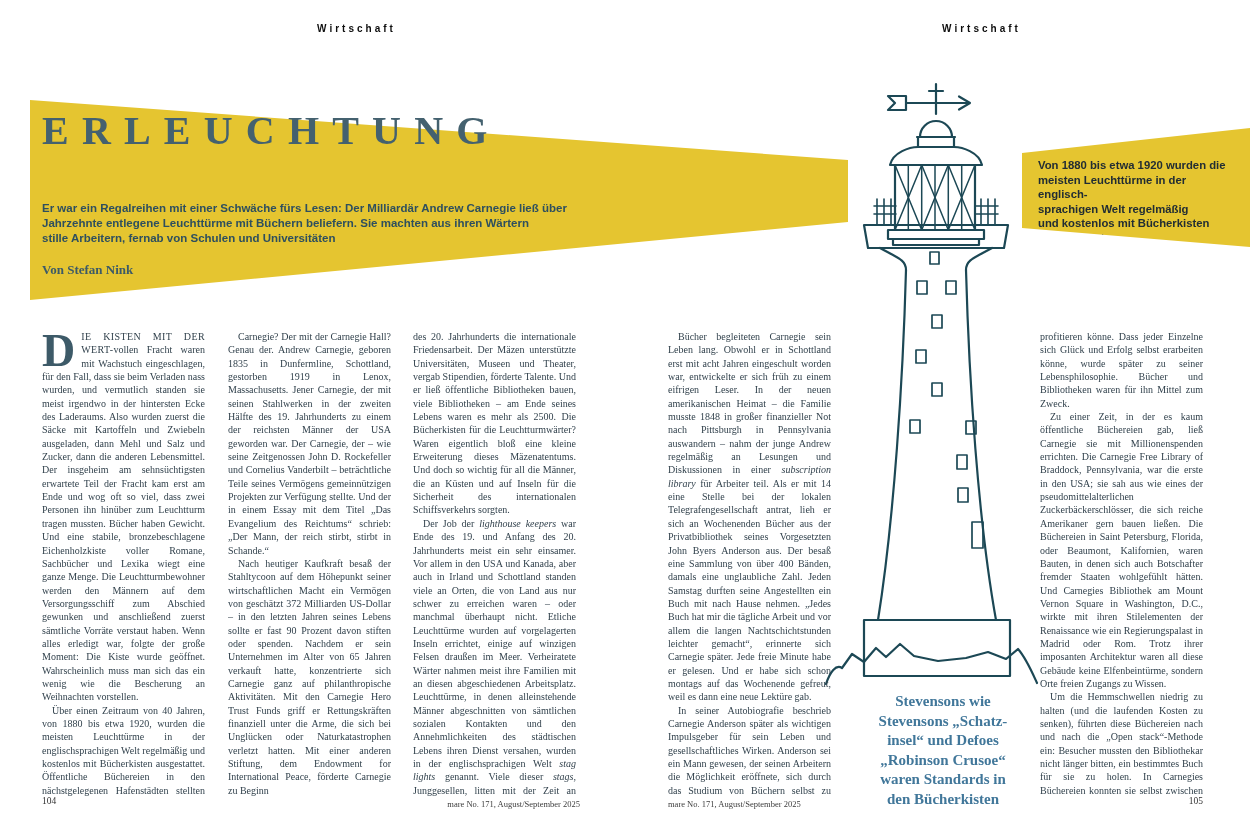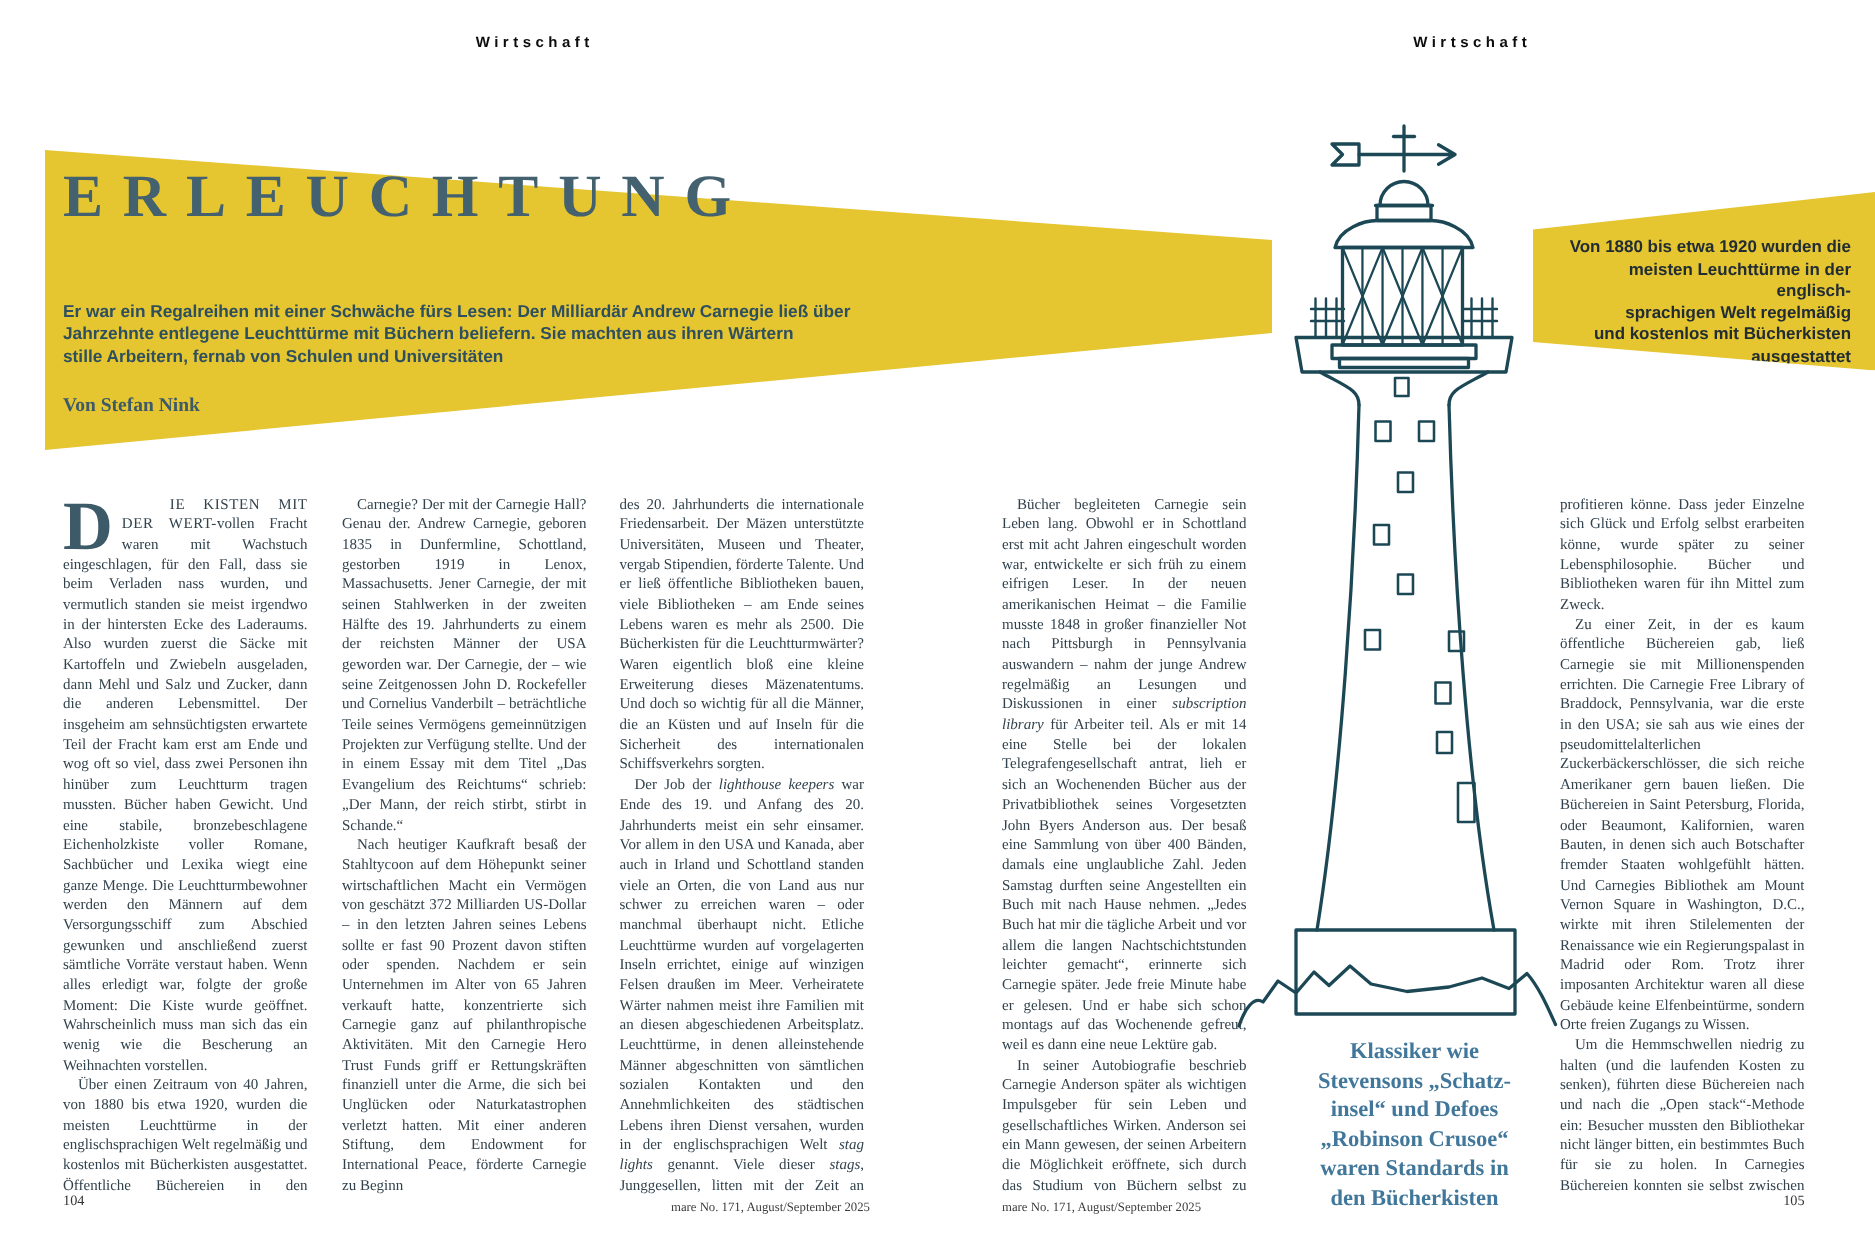--- a/index.html
+++ b/index.html
@@ -38,39 +38,39 @@
     font-family:"Liberation Sans",sans-serif;font-weight:bold;
     font-size:11.5px;line-height:14.8px;color:#2e4f5e;
   }
   .byline{
     position:absolute;left:42px;top:262px;z-index:3;
     font-family:"Liberation Serif",serif;font-weight:bold;
     font-size:13px;color:#3c5a68;
   }
 
   .pull-quote{
-    position:absolute;right:16px;top:30px;z-index:3;text-align:right;
+    position:absolute;right:16px;top:30px;z-index:3;text-align:left;
     font-family:"Liberation Sans",sans-serif;font-weight:bold;
     font-size:11.3px;line-height:14.6px;color:#222d33;width:196px;
   }
 
   
   .bodycol{
     position:absolute;top:330px;width:163px;height:468px;overflow:hidden;
     font-size:10px;line-height:13.35px;text-align:justify;color:#32424d;z-index:3;
   }
   #col-1{left:42px;} #col-2{left:228px;} #col-3{left:413px;}
   #col-4{left:668px;} #col-5{left:1040px;}
   .bodycol p{margin:0;}
   .bodycol p.ind{text-indent:10px;}
   .dropcap{
     float:left;font-size:46px;line-height:38px;padding:2px 6px 0 0;
     font-weight:bold;color:#3d5a68;
   }
-  .lead{letter-spacing:0.04em;margin-left:32px;}
+  .lead{letter-spacing:0.04em;}
 
   .lighthouse-wrap{position:absolute;left:820px;top:80px;width:230px;height:630px;z-index:2;}
 
   .caption{
     position:absolute;left:845px;top:692px;width:196px;z-index:3;text-align:center;
     font-family:"Liberation Serif",serif;font-weight:bold;
     font-size:15px;line-height:19.5px;color:#41779a;
   }
 
   .folio{position:absolute;font-size:9.5px;color:#333;z-index:3;}
@@ -183,21 +183,21 @@
         <rect x="146" y="341" width="10" height="13"></rect>
         <rect x="137" y="375" width="10" height="14"></rect>
         <rect x="138" y="408" width="10" height="14"></rect>
         <rect x="152" y="442" width="11" height="26"></rect>
       </g>
     </g>
   </svg>
 </div>
 
 <div class="caption" data-name="illustration-caption">
-    <div>Klassiker wie</div>
+    <div>Stevensons wie</div>
     <div>Stevensons „Schatz-</div>
     <div>insel“ und Defoes</div>
     <div>„Robinson Crusoe“</div>
     <div>waren Standards in</div>
     <div>den Bücherkisten</div>
   </div>
 
 <div class="folio" id="folio-left" data-name="page-number-left">104</div>
 <div class="folio" id="folio-right" data-name="page-number-right">105</div>
 <div class="imprint" id="imprint-left" data-name="imprint-left">mare No. 171, August/September 2025</div>

